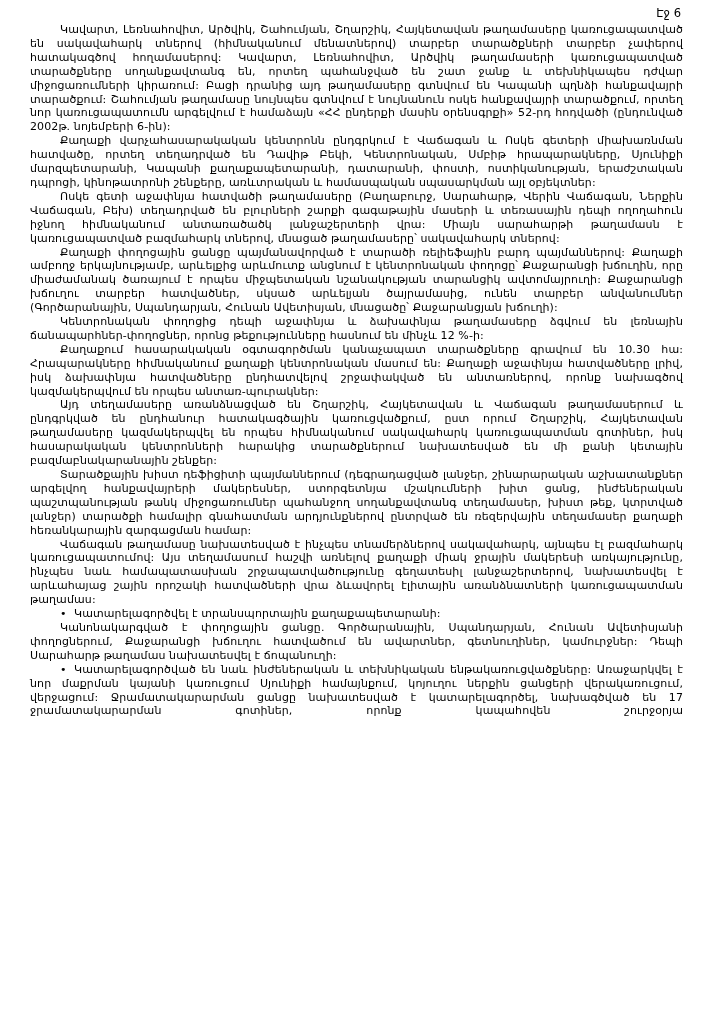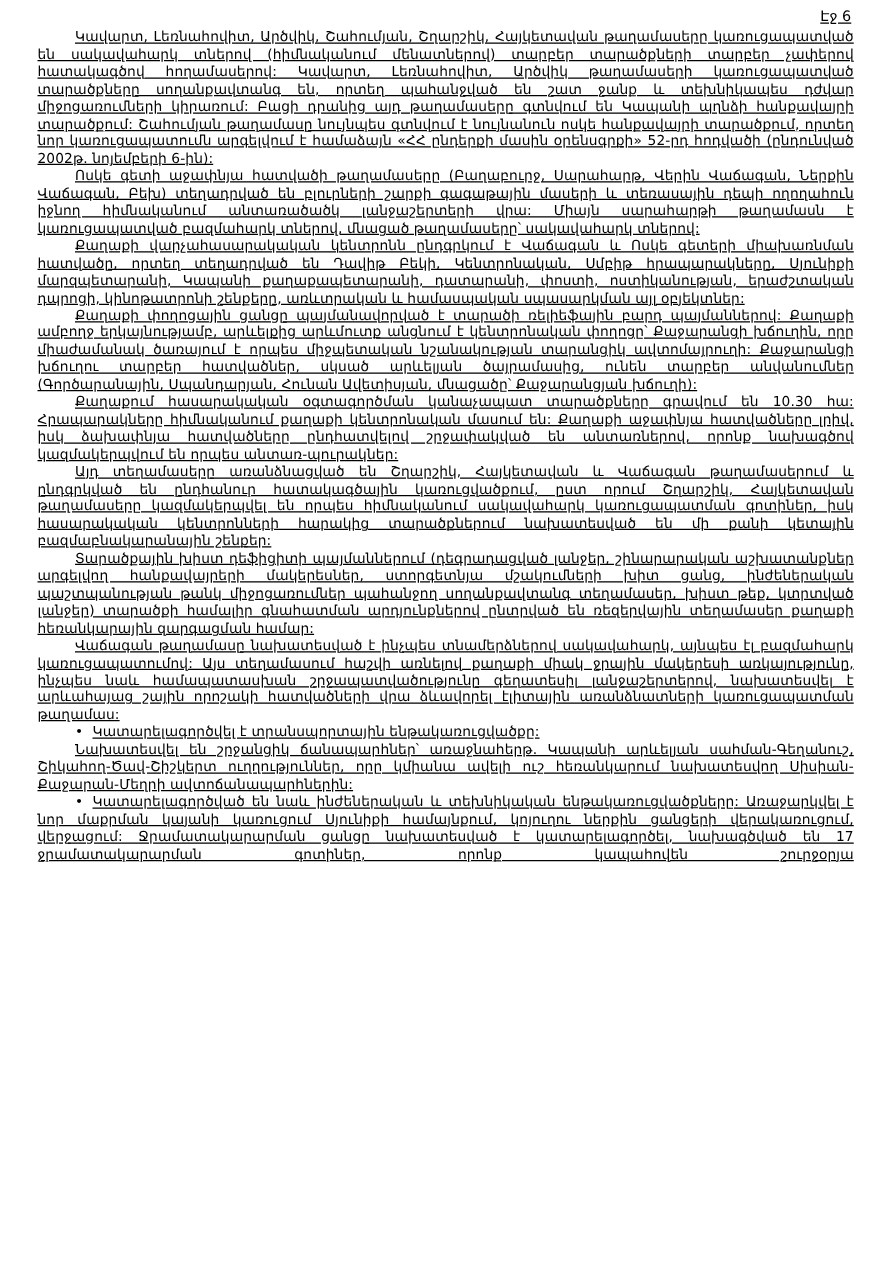--- a/index.html
+++ b/index.html
@@ -12,21 +12,20 @@
     width: 711px;
     min-height: 1011px;
     font-family: "DejaVu Sans", "Liberation Sans", sans-serif;
     color: #000000;
   }
   .page {
     width: 711px;
     min-height: 1011px;
     padding: 6px 28px 8px 30px;
     background: #ffffff;
-    text-decoration: underline;
   }
   .pageno {
     font-size: 11.5px;
     text-align: right;
     margin: 0 2px 3px 0;
   }
   .doc-body { width: 100%; }
   .para {
     font-size: 11px;
     line-height: 1.265;
@@ -44,24 +43,25 @@
     text-align-last: justify;
   }
 </style>
 </head>
 <body>
 
 <div class="page">
   <p class="pageno">Էջ 6</p>
   <div class="doc-body">
       <p class="para">Կավարտ, Լեռնահովիտ, Արծվիկ, Շահումյան, Շղարշիկ, Հայկետավան թաղամասերը կառուցապատված են սակավահարկ տներով (հիմնականում մենատներով) տարբեր տարածքների տարբեր չափերով հատակագծով հողամասերով: Կավարտ, Լեռնահովիտ, Արծվիկ թաղամասերի կառուցապատված տարածքները սողանքավտանգ են, որտեղ պահանջված են շատ ջանք և տեխնիկապես դժվար միջոցառումների կիրառում: Բացի դրանից այդ թաղամասերը գտնվում են Կապանի պղնձի հանքավայրի տարածքում: Շահումյան թաղամասը նույնպես գտնվում է նույնանուն ոսկե հանքավայրի տարածքում, որտեղ նոր կառուցապատումն արգելվում է համաձայն «ՀՀ ընդերքի մասին օրենսգրքի» 52-րդ հոդվածի (ընդունված 2002թ. նոյեմբերի 6-ին):</p>
+      <p class="para">Քաղաքի վարչահասարակական կենտրոնն ընդգրկում է Վաճագան և Ոսկե գետերի միախառնման հատվածը, որտեղ տեղադրված են Դավիթ Բեկի, Կենտրոնական, Սմբիթ հրապարակները, Սյունիքի մարզպետարանի, Կապանի քաղաքապետարանի, դատարանի, փոստի, ոստիկանության, երաժշտական դպրոցի, կինոթատրոնի շենքերը, առևտրական և համասպական սպասարկման այլ օբյեկտներ:</p>
       <p class="para">Ոսկե գետի աջափնյա հատվածի թաղամասերը (Բաղաբուրջ, Սարահարթ, Վերին Վաճագան, Ներքին Վաճագան, Բեխ) տեղադրված են բլուրների շարքի գագաթային մասերի և տեռասային դեպի ողողահուն իջնող հիմնականում անտառածածկ լանջաշերտերի վրա: Միայն սարահարթի թաղամասն է կառուցապատված բազմահարկ տներով, մնացած թաղամասերը՝ սակավահարկ տներով:</p>
-      <p class="para">Քաղաքի վարչահասարակական կենտրոնն ընդգրկում է Վաճագան և Ոսկե գետերի միախառնման հատվածը, որտեղ տեղադրված են Դավիթ Բեկի, Կենտրոնական, Սմբիթ հրապարակները, Սյունիքի մարզպետարանի, Կապանի քաղաքապետարանի, դատարանի, փոստի, ոստիկանության, երաժշտական դպրոցի, կինոթատրոնի շենքերը, առևտրական և համասպական սպասարկման այլ օբյեկտներ:</p>
       <p class="para">Քաղաքի փողոցային ցանցը պայմանավորված է տարածի ռելիեֆային բարդ պայմաններով: Քաղաքի ամբողջ երկայնությամբ, արևելքից արևմուտք անցնում է կենտրոնական փողոցը՝ Քաջարանցի խճուղին, որը միաժամանակ ծառայում է որպես միջպետական նշանակության տարանցիկ ավտոմայրուղի: Քաջարանցի խճուղու տարբեր հատվածներ, սկսած արևելյան ծայրամասից, ունեն տարբեր անվանումներ (Գործարանային, Սպանդարյան, Հունան Ավետիսյան, մնացածը՝ Քաջարանցյան խճուղի):</p>
+      <p class="para">Կենտրոնական փողոցից դեպի աջափնյա և ձախափնյա թաղամասերը ձգվում են լեռնային ճանապարհներ-փողոցներ, որոնց թեքությունները հասնում են մինչև 12 %-ի:</p>
       <p class="para">Քաղաքում հասարակական օգտագործման կանաչապատ տարածքները գրավում են 10.30 հա: Հրապարակները հիմնականում քաղաքի կենտրոնական մասում են: Քաղաքի աջափնյա հատվածները լրիվ, իսկ ձախափնյա հատվածները ընդհատվելով շրջափակված են անտառներով, որոնք նախագծով կազմակերպվում են որպես անտառ-պուրակներ:</p>
       <p class="para">Այդ տեղամասերը առանձնացված են Շղարշիկ, Հայկետավան և Վաճագան թաղամասերում և ընդգրկված են ընդհանուր հատակագծային կառուցվածքում, ըստ որում Շղարշիկ, Հայկետավան թաղամասերը կազմակերպվել են որպես հիմնականում սակավահարկ կառուցապատման գոտիներ, իսկ հասարակական կենտրոնների հարակից տարածքներում նախատեսված են մի քանի կետային բազմաբնակարանային շենքեր:</p>
       <p class="para">Տարածքային խիստ դեֆիցիտի պայմաններում (դեգրադացված լանջեր, շինարարական աշխատանքներ արգելվող հանքավայրերի մակերեսներ, ստորգետնյա մշակումների խիտ ցանց, ինժեներական պաշտպանության թանկ միջոցառումներ պահանջող սողանքավտանգ տեղամասեր, խիստ թեք, կտրտված լանջեր) տարածքի համալիր գնահատման արդյունքներով ընտրված են ռեզերվային տեղամասեր քաղաքի հեռանկարային զարգացման համար:</p>
       <p class="para">Վաճագան թաղամասը նախատեսված է ինչպես տնամերձներով սակավահարկ, այնպես էլ բազմահարկ կառուցապատումով: Այս տեղամասում հաշվի առնելով քաղաքի միակ ջրային մակերեսի առկայությունը, ինչպես նաև համապատասխան շրջապատվածությունը գեղատեսիլ լանջաշերտերով, նախատեսվել է արևահայաց շային որոշակի հատվածների վրա ձևավորել էլիտային առանձնատների կառուցապատման թաղամաս:</p>
-      <p class="para bullet"><span class="marker">•</span><span>Կատարելագործվել է տրանսպորտային ենթակառուցվածքը:</span></p>
-      <p class="para">Նախատեսվել են շրջանցիկ ճանապարհներ՝ առաջնահերթ. Կապանի արևելյան սահման-Գեղանուշ, Շիկահող-Ծավ-Շիշկերտ ուղղություններ, որը կմիանա ավելի ուշ հեռանկարում նախատեսվող Սիսիան-Քաջարան-Մեղրի ավտոճանապարհներին:</p>
+      <p class="para bullet"><span class="marker">•</span><span>Կատարելագործվել է տրանսպորտային քաղաքապետարանի:</span></p>
+      <p class="para">Կանոնակարգված է փողոցային ցանցը. Գործարանային, Սպանդարյան, Հունան Ավետիսյանի փողոցներում, Քաջարանցի խճուղու հատվածում են ավարտներ, գետնուղիներ, կամուրջներ: Դեպի Սարահարթ թաղամաս նախատեսվել է ճոպանուղի:</p>
       <p class="para bullet last"><span class="marker">•</span><span>Կատարելագործված են նաև ինժեներական և տեխնիկական ենթակառուցվածքները: Առաջարկվել է նոր մաքրման կայանի կառուցում Սյունիքի համայնքում, կոյուղու ներքին ցանցերի վերակառուցում, վերջացում: Ջրամատակարարման ցանցը նախատեսված է կատարելագործել, նախագծված են 17 ջրամատակարարման գոտիներ, որոնք կապահովեն շուրջօրյա</span></p>
     </div>
 </div>
 
 </body></html>

